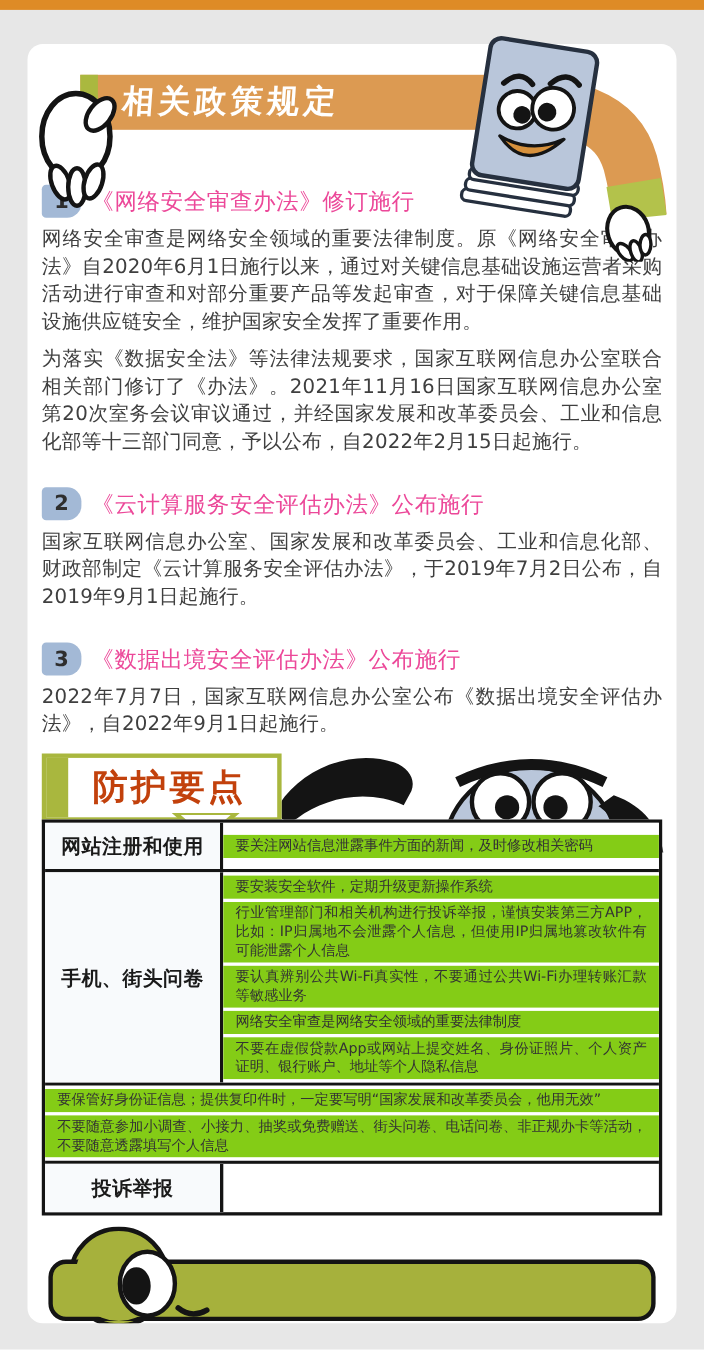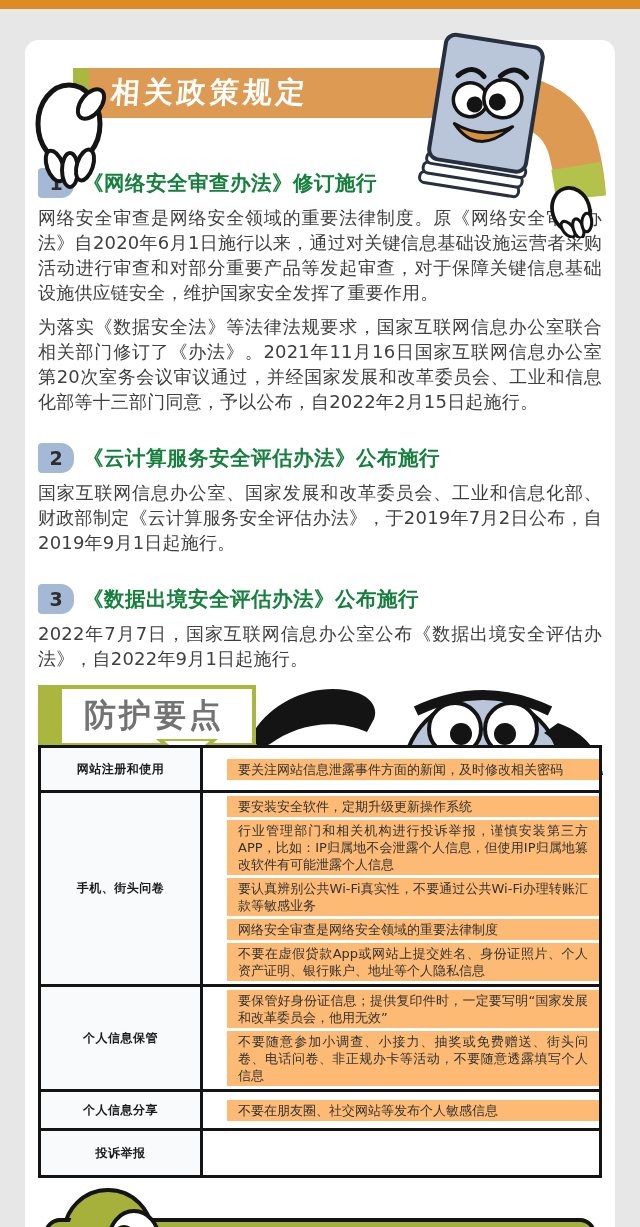--- a/index.html
+++ b/index.html
@@ -31,58 +31,58 @@
   .hand-svg{position:absolute;left:0px;top:38px;z-index:4;}
 
   
   .policy{margin:0 13px;}
   .policy-head{display:flex;align-items:center;gap:9px;margin-top:10px;}
   .badge{
     width:36px;height:30px;flex:0 0 36px;background:#a3b9d6;
     border-radius:4px 13px 13px 4px;color:#2e2e2e;font-weight:bold;
     font-size:19px;display:flex;align-items:center;justify-content:center;
   }
-  .policy-title{font-size:20.5px;font-weight:bold;color:#15803d;letter-spacing:0.5px;}
+  .policy-title{font-size:20.5px;font-weight:normal;color:#ec4899;letter-spacing:0.5px;}
   .policy p{
     margin:7px 0 9px 0;font-size:18px;line-height:25px;color:#3f3f3f;
     text-align:justify;letter-spacing:0.2px;
   }
   .sec-gap{height:10px;}
 
   
   .protect-row{position:relative;margin:14px 13px 0 13px;height:58px;z-index:1;}
   .protect-box{
     position:relative;display:inline-block;background:#fff;
     border:4px solid #a9b73e;padding:5px 28px 5px 42px;z-index:2;
   }
   .protect-green{position:absolute;left:0;top:0;bottom:0;width:20px;background:#a9b73e;}
-  .protect-title{font-size:32px;font-weight:800;color:#737373;letter-spacing:3px;}
+  .protect-title{font-size:32px;font-weight:800;color:#c2410c;letter-spacing:3px;}
   .tail-svg{position:absolute;left:118px;top:54px;z-index:3;}
   .owl-svg{position:absolute;right:-6px;top:-38px;z-index:0;}
 
   
   .p-table{
     position:relative;margin:2px 13px 0 13px;border:3px solid #141414;
     background:#fff;z-index:2;
   }
   .p-row{display:flex;}
   .p-row + .p-row{border-top:3px solid #141414;}
   .p-cat{
     width:162px;flex:0 0 162px;border-right:3px solid #141414;
     background:#f8fafc;display:flex;align-items:center;justify-content:center;
-    font-size:12px;font-weight:bold;color:#1a1a1a;text-align:center;padding:4px 6px;
+    font-size:18px;font-weight:bold;color:#1a1a1a;text-align:center;padding:4px 6px;
     box-sizing:border-box;letter-spacing:0.5px;
   }
   .p-tips{
     flex:1;background:#fff;display:flex;flex-direction:column;
     justify-content:center;padding:3px 0;gap:3px;
   }
   .p-tip{
-    background:#fdba74;color:#333;font-size:13px;line-height:17px;
-    padding:2px 11px;text-align:justify;margin-left:24px;
+    background:#84cc16;color:#333;font-size:13px;line-height:17px;
+    padding:2px 11px;text-align:justify;
   }
 
   
   .footer{position:relative;margin:10px 13px 0 13px;height:88px;}
   .footer-svg{position:absolute;left:0;top:0;}
 </style>
 </head>
 <body>
 
 <div class="page">
@@ -197,33 +197,26 @@
         <div class="p-tips">
           <div class="p-tip">要安装安全软件，定期升级更新操作系统</div>
           <div class="p-tip">行业管理部门和相关机构进行投诉举报，谨慎安装第三方APP，比如：IP归属地不会泄露个人信息，但使用IP归属地篡改软件有可能泄露个人信息</div>
           <div class="p-tip">要认真辨别公共Wi-Fi真实性，不要通过公共Wi-Fi办理转账汇款等敏感业务</div>
           <div class="p-tip">网络安全审查是网络安全领域的重要法律制度</div>
           <div class="p-tip">不要在虚假贷款App或网站上提交姓名、身份证照片、个人资产证明、银行账户、地址等个人隐私信息</div>
         </div>
       </div>
 
       <div class="p-row">
-        <div class="p-cat">个人信息保管</div>
         <div class="p-tips">
           <div class="p-tip">要保管好身份证信息；提供复印件时，一定要写明“国家发展和改革委员会，他用无效”</div>
           <div class="p-tip">不要随意参加小调查、小接力、抽奖或免费赠送、街头问卷、电话问卷、非正规办卡等活动，不要随意透露填写个人信息</div>
         </div>
       </div>
 
-      <div class="p-row" style="min-height:36px;">
-        <div class="p-cat">个人信息分享</div>
-        <div class="p-tips">
-          <div class="p-tip">不要在朋友圈、社交网站等发布个人敏感信息</div>
-        </div>
-      </div>
 
       <div class="p-row" style="min-height:44px;justify-content:space-between;">
         <div class="p-cat">投诉举报</div>
       </div>
 
     </div>
 
     <div class="footer">
       <svg class="footer-svg" width="564" height="88" viewBox="0 0 564 88">
         <g stroke="#141414" stroke-width="4" fill="#a6b13c">

